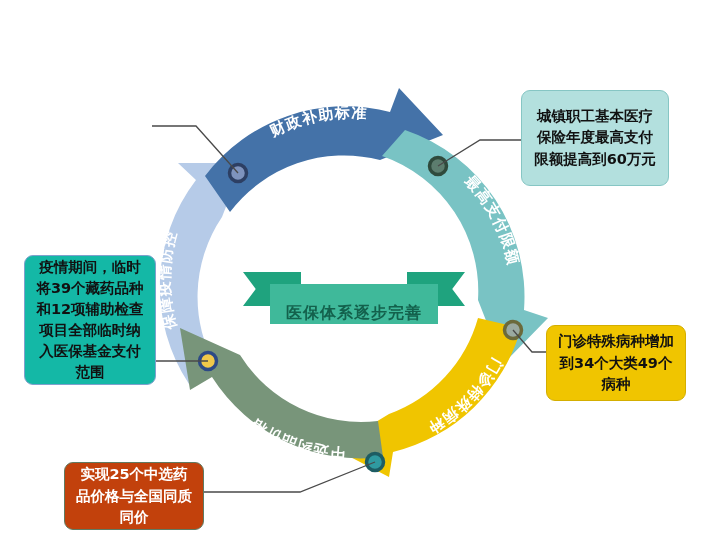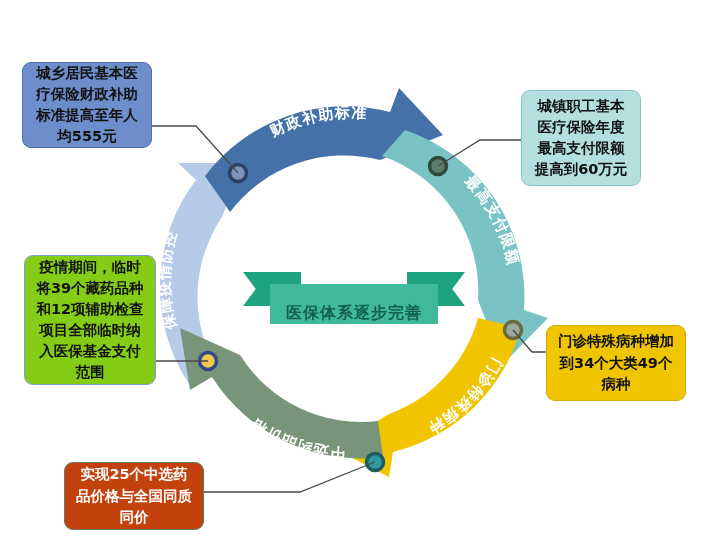--- a/index.html
+++ b/index.html
@@ -15,24 +15,24 @@
 
   
   .box{position:absolute;box-sizing:border-box;border-radius:9px;
        display:flex;align-items:center;justify-content:center;text-align:center;
        font-size:14.5px;font-weight:700;line-height:1.45;color:#111;
        padding:7px 9px;}
   .box span{display:block;width:100%;}
 
   .b-topleft   {left:22px;  top:62px;  width:130px; height:86px;
                 background:#6e8ecb;border:1px solid #4f6fb0;}
-  .b-topright  {left:521px; top:90px;  width:120px; height:96px;
+  .b-topright  {left:521px; top:90px;  width:148px; height:96px;
                 background:#b3e0de;border:1px solid #86c6c4;}
   .b-left      {left:24px;  top:255px; width:132px; height:130px;
-                background:#84cc16;border:1px solid #7fa0cd;}
+                background:#14b8a6;border:1px solid #7fa0cd;}
   .b-right     {left:546px; top:325px; width:140px; height:76px;
                 background:#f0c500;border:1px solid #d4ae00;}
   .b-bottom    {left:64px;  top:462px; width:140px; height:68px;
                 background:#c2410c;border:1px solid #5f7b62;color:#fff;}
 
   
   .ribbon{position:absolute;left:243px;top:272px;width:222px;height:52px;}
   .rib-tail{position:absolute;top:0;width:58px;height:34px;background:#1fa37e;}
   .rib-tail.l{left:0;clip-path:polygon(0 0,100% 0,100% 100%,0 100%,22% 50%);}
   .rib-tail.r{right:0;clip-path:polygon(0 0,100% 0,78% 50%,100% 100%,0 100%);}
@@ -112,23 +112,20 @@
   </svg>
 
   <div class="ribbon">
     <div class="rib-tail l"></div>
     <div class="rib-tail r"></div>
     <div class="rib-main">
       <span>医保体系逐步完善</span>
     </div>
   </div>
 
-  <div class="box b-topleft">
-    <span>城乡居民基本医疗保险财政补助标准提高至年人均555元</span>
-  </div>
 
   <div class="box b-topright">
     <span>城镇职工基本医疗保险年度最高支付限额提高到60万元</span>
   </div>
 
   <div class="box b-left">
     <span>疫情期间，临时将39个藏药品种和12项辅助检查项目全部临时纳入医保基金支付范围</span>
   </div>
 
   <div class="box b-right">

